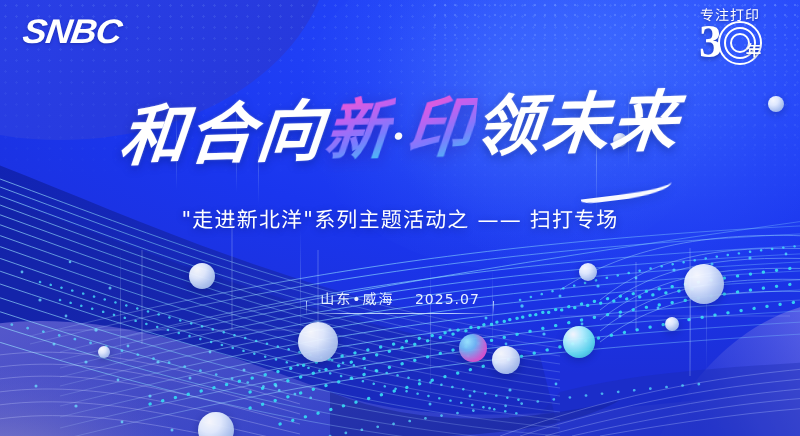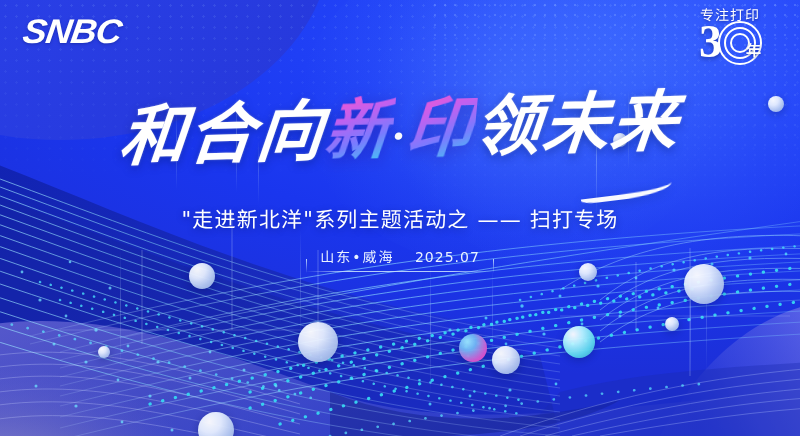--- a/index.html
+++ b/index.html
@@ -173,20 +173,21 @@
 
   
   .meta-wrap {
     position: absolute; left: 0; top: 246px; width: 800px; text-align: center;
   }
   .meta {
     display: inline-block; position: relative;
     font-family: "DejaVu Sans", "Liberation Sans", sans-serif;
     font-size: 14px; color: #eaf2ff; letter-spacing: 2px;
     padding: 0 14px 6px 14px;
+    margin-top: 42px;
   }
   .meta .date { letter-spacing: 1px; }
   .meta-rule {
     position: absolute; left: 0; right: 0; bottom: 0; height: 1px;
     background: linear-gradient(to right, rgba(190,220,255,0) 0%, rgba(205,230,255,.85) 22%, rgba(205,230,255,.85) 78%, rgba(190,220,255,0) 100%);
   }
   .meta-tick {
     position: absolute; bottom: -1px; width: 1px; height: 14px;
     background: linear-gradient(to bottom, rgba(205,230,255,.9), rgba(205,230,255,0));
   }

